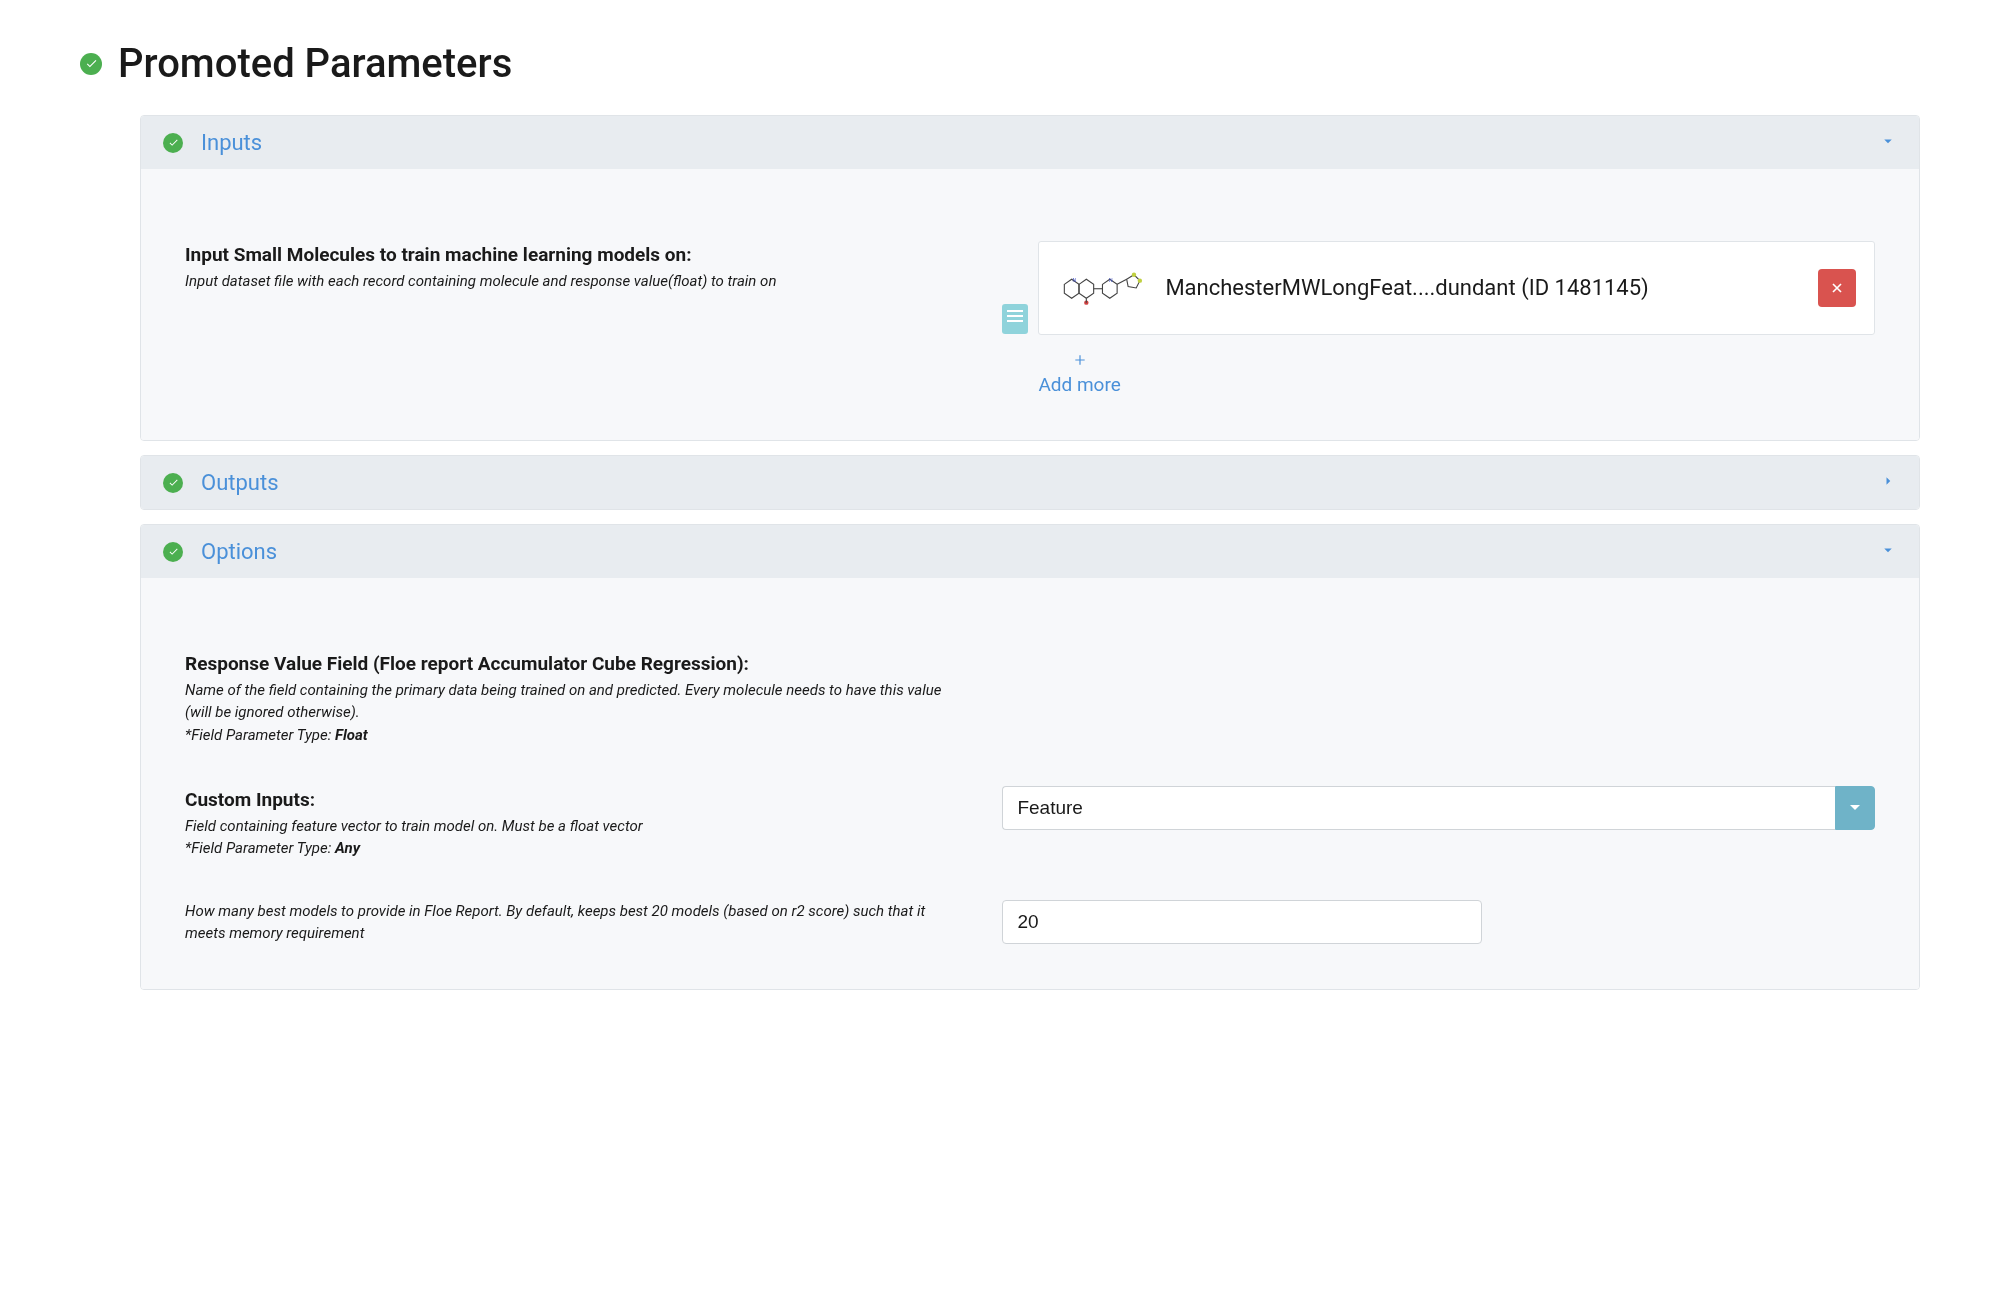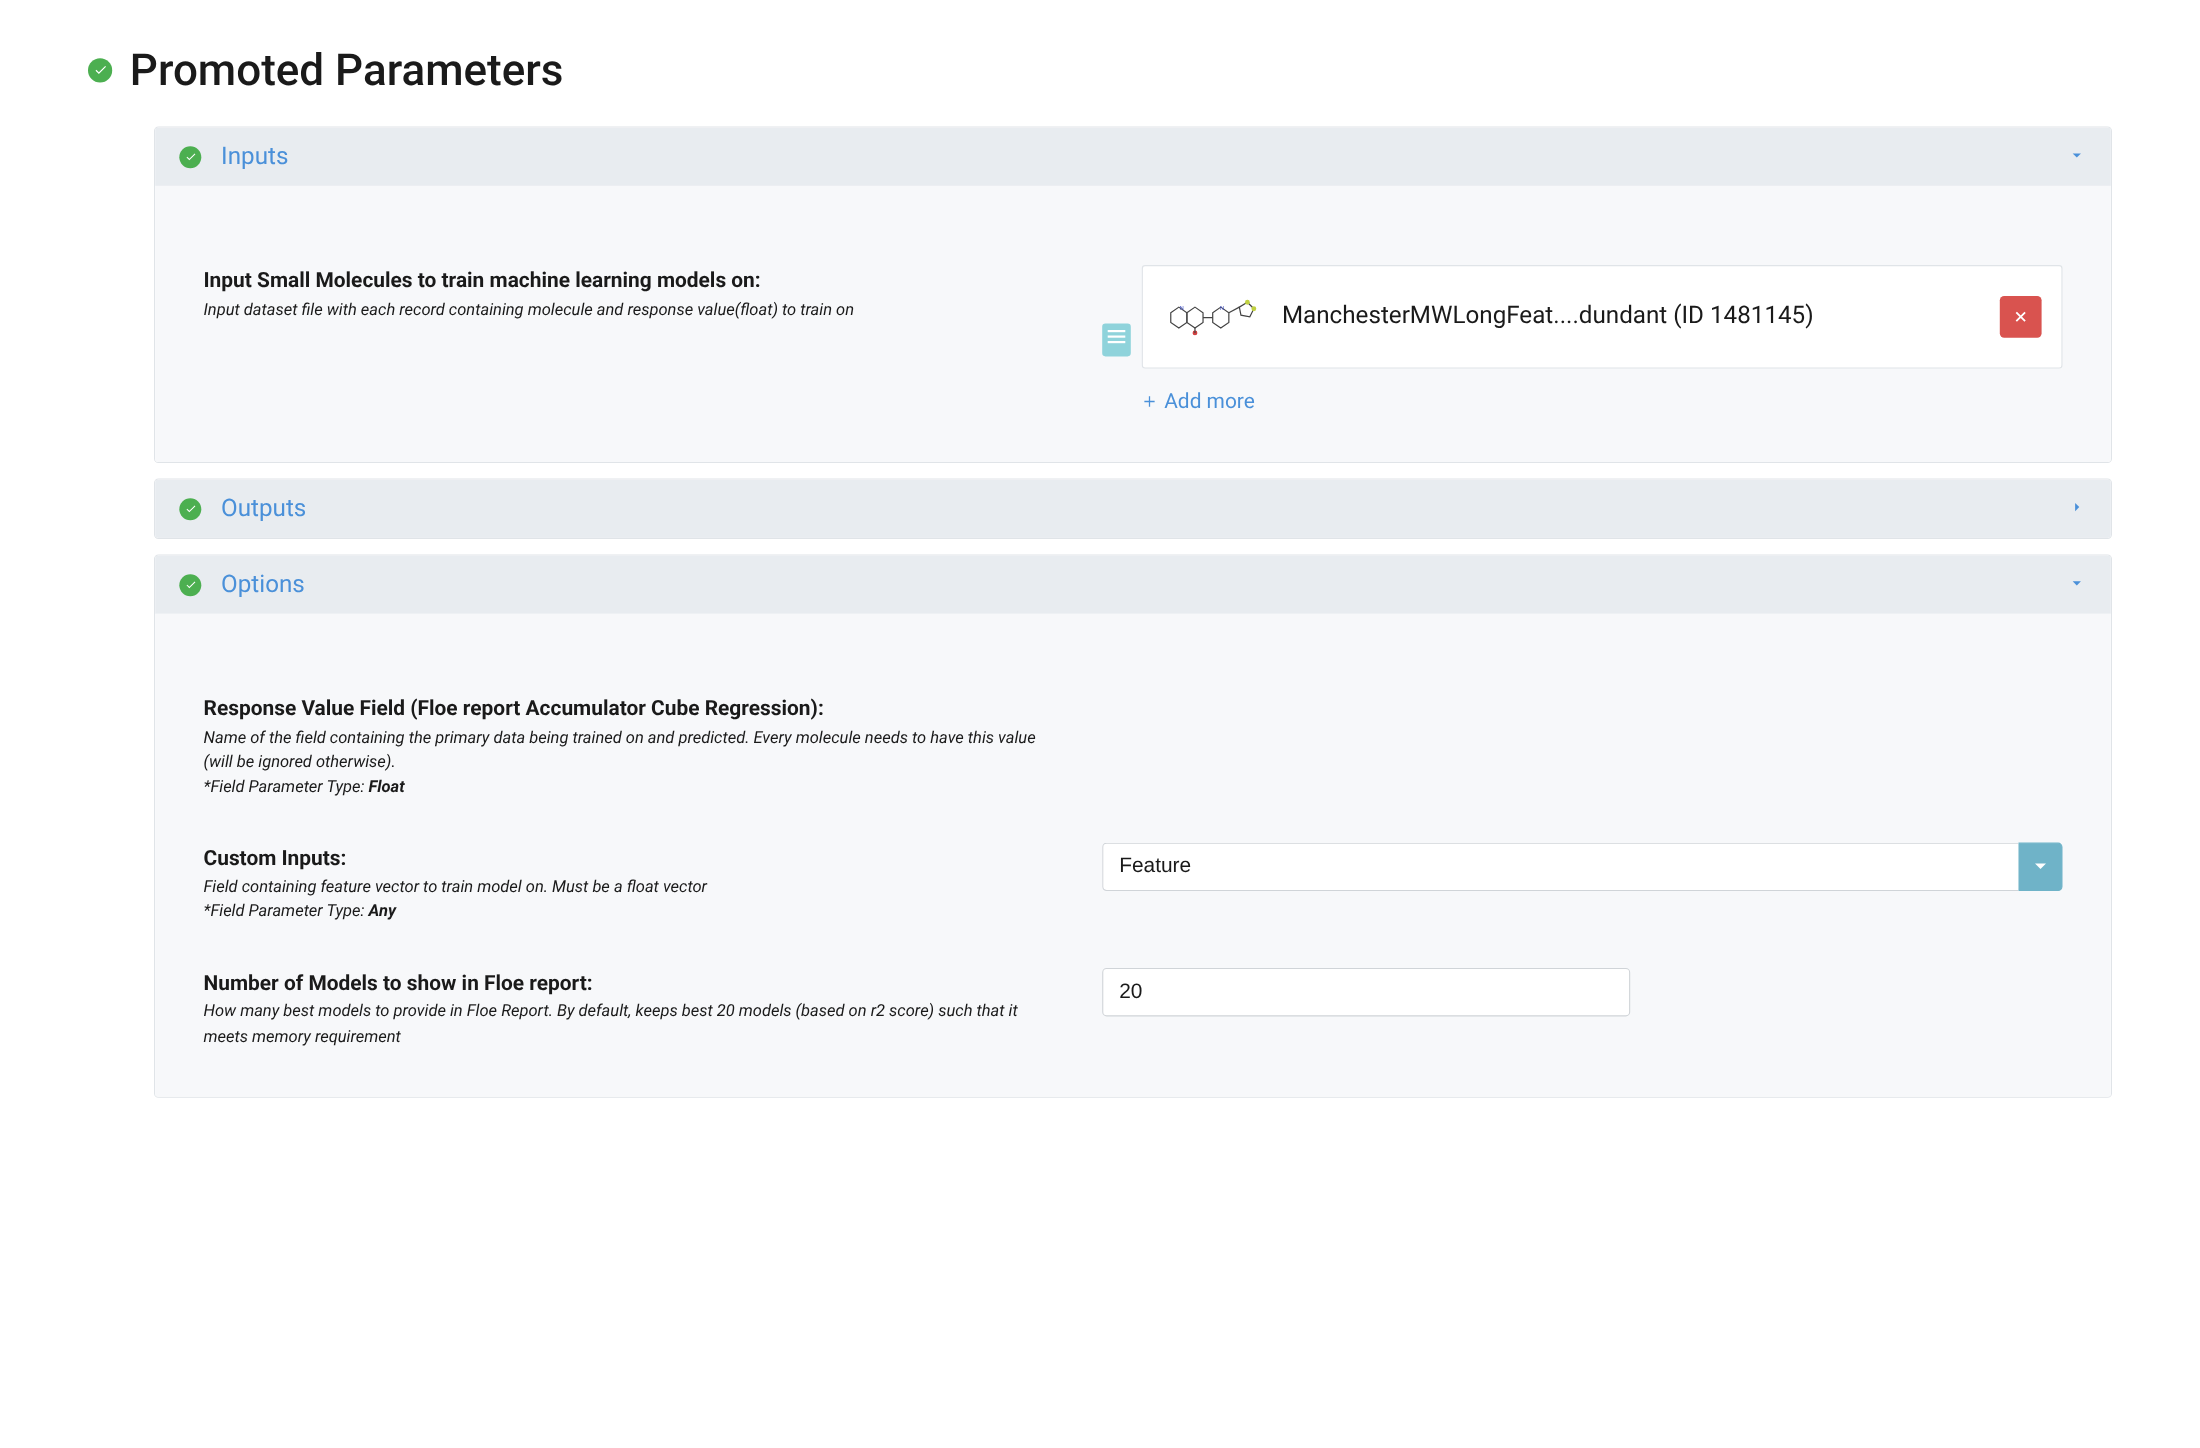--- a/index.html
+++ b/index.html
@@ -219,21 +219,21 @@
     .number-input {
       width: 55%;
       background: #ffffff;
       border: 1px solid #d0d4d8;
       border-radius: 4px;
       padding: 10px 14px;
       font-size: 19px;
       color: #1a1a1a;
     }
     .file-block { flex: 1; }
-    .input-file-col .add-more { margin-left: 0; }
+    .input-file-col .add-more { margin-left: 0; flex-direction: column; }
   </style>
 </head>
 <body>
 
 <div class="section-title-row">
   <span class="check-badge">
     <svg viewBox="0 0 24 24">
         <path d="M9 16.17L4.83 12l-1.42 1.41L9 19 21 7l-1.41-1.41z"></path>
       </svg>
   </span>
@@ -360,21 +360,20 @@
               <svg viewBox="0 0 10 10">
                   <path d="M0 2 L5 7 L10 2 z"></path>
                 </svg>
             </div>
           </div>
         </div>
       </div>
 
       <div class="form-row">
         <div class="label-col">
-          <div class="label-strong">Number of Models to show in Floe report:</div>
           <div class="label-desc">How many best models to provide in Floe Report. By default, keeps best 20 models (based on r2 score) such that it meets memory requirement</div>
         </div>
         <div class="control-col">
           <input class="number-input" type="text" value="20" style="">
         </div>
       </div>
 
     </div>
   </div>
 

